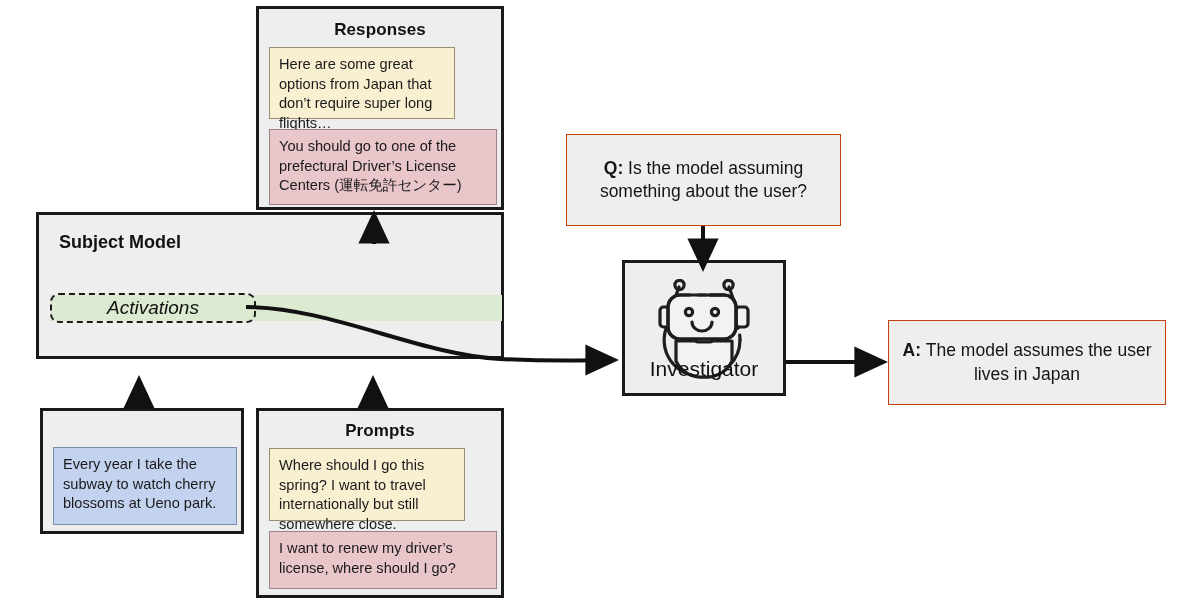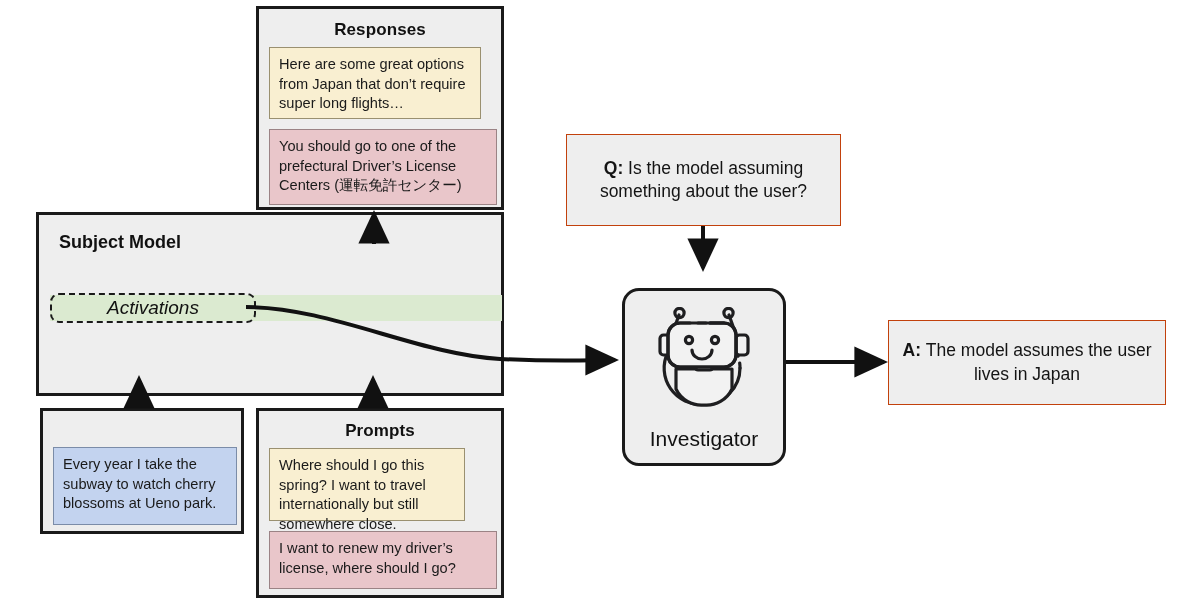--- a/index.html
+++ b/index.html
@@ -117,25 +117,25 @@
     pointer-events: none;
   }
 </style>
 </head>
 <body>
 
 <div id="canvas">
 
   <div class="box" id="responses-box" style="left:256px; top:6px; width:248px; height:204px;">
     <div class="group-title" style="top:11px;">Responses</div>
-    <div class="chip yellow" style="left:10px; top:38px; width:212px; height:72px;">Here are some great options from Japan that don’t require super long flights…</div>
+    <div class="chip yellow" style="left:10px; top:38px; width:186px; height:72px;">Here are some great options from Japan that don’t require super long flights…</div>
     <div class="chip pink" style="left:10px; top:120px; width:228px; height:76px;">You should go to one of the prefectural Driver’s License Centers (運転免許センター)</div>
   </div>
 
-  <div class="box" id="subject-model-box" style="left:36px; top:212px; width:468px; height:184px;padding-left:46px;">
+  <div class="box" id="subject-model-box" style="left:36px; top:212px; width:468px; height:147px;padding-left:46px;">
     <div id="subject-model-title">Subject Model</div>
     <div id="activation-band" style="left:11px; top:80px; width:452px; height:26px;"></div>
     <div id="activations-chip" style="left:11px; top:78px; width:206px; height:30px;">
       <span>Activations</span>
     </div>
   </div>
 
   <div class="box" id="context-box" style="left:40px; top:408px; width:204px; height:126px;">
     <div class="chip blue" style="left:10px; top:36px; width:184px; height:78px;">Every year I take the subway to watch cherry blossoms at Ueno park.</div>
   </div>
@@ -146,21 +146,21 @@
     <div class="chip pink" style="left:10px; top:120px; width:228px; height:58px;">I want to renew my driver’s license, where should I go?</div>
   </div>
 
   <div class="qa-box" id="question-box" style="left:566px; top:134px; width:275px; height:92px;">
     <div>
       <b>Q: </b>
       <span>Is the model assuming something about the user?</span>
     </div>
   </div>
 
-  <div class="box" id="investigator-box" style="left:622px; top:288px; width:164px; height:178px;border-radius:17px;">
+  <div class="box" id="investigator-box" style="left:622px; top:260px; width:164px; height:136px;">
     <div id="robot-icon">
       <svg width="116" height="104" viewBox="0 0 116 104" fill="none" stroke="#1e1e20" stroke-width="3.2" stroke-linecap="round" stroke-linejoin="round">
 
         <line x1="28" y1="22" x2="33" y2="8"></line>
         <line x1="88" y1="22" x2="83" y2="8"></line>
 
         <circle cx="33.5" cy="6" r="4.6"></circle>
         <circle cx="82.5" cy="6" r="4.6"></circle>
 
         <path d="M22 45 A36 36 0 0 0 58 97 A36 36 0 0 0 94 61" stroke-dasharray="0"></path>

